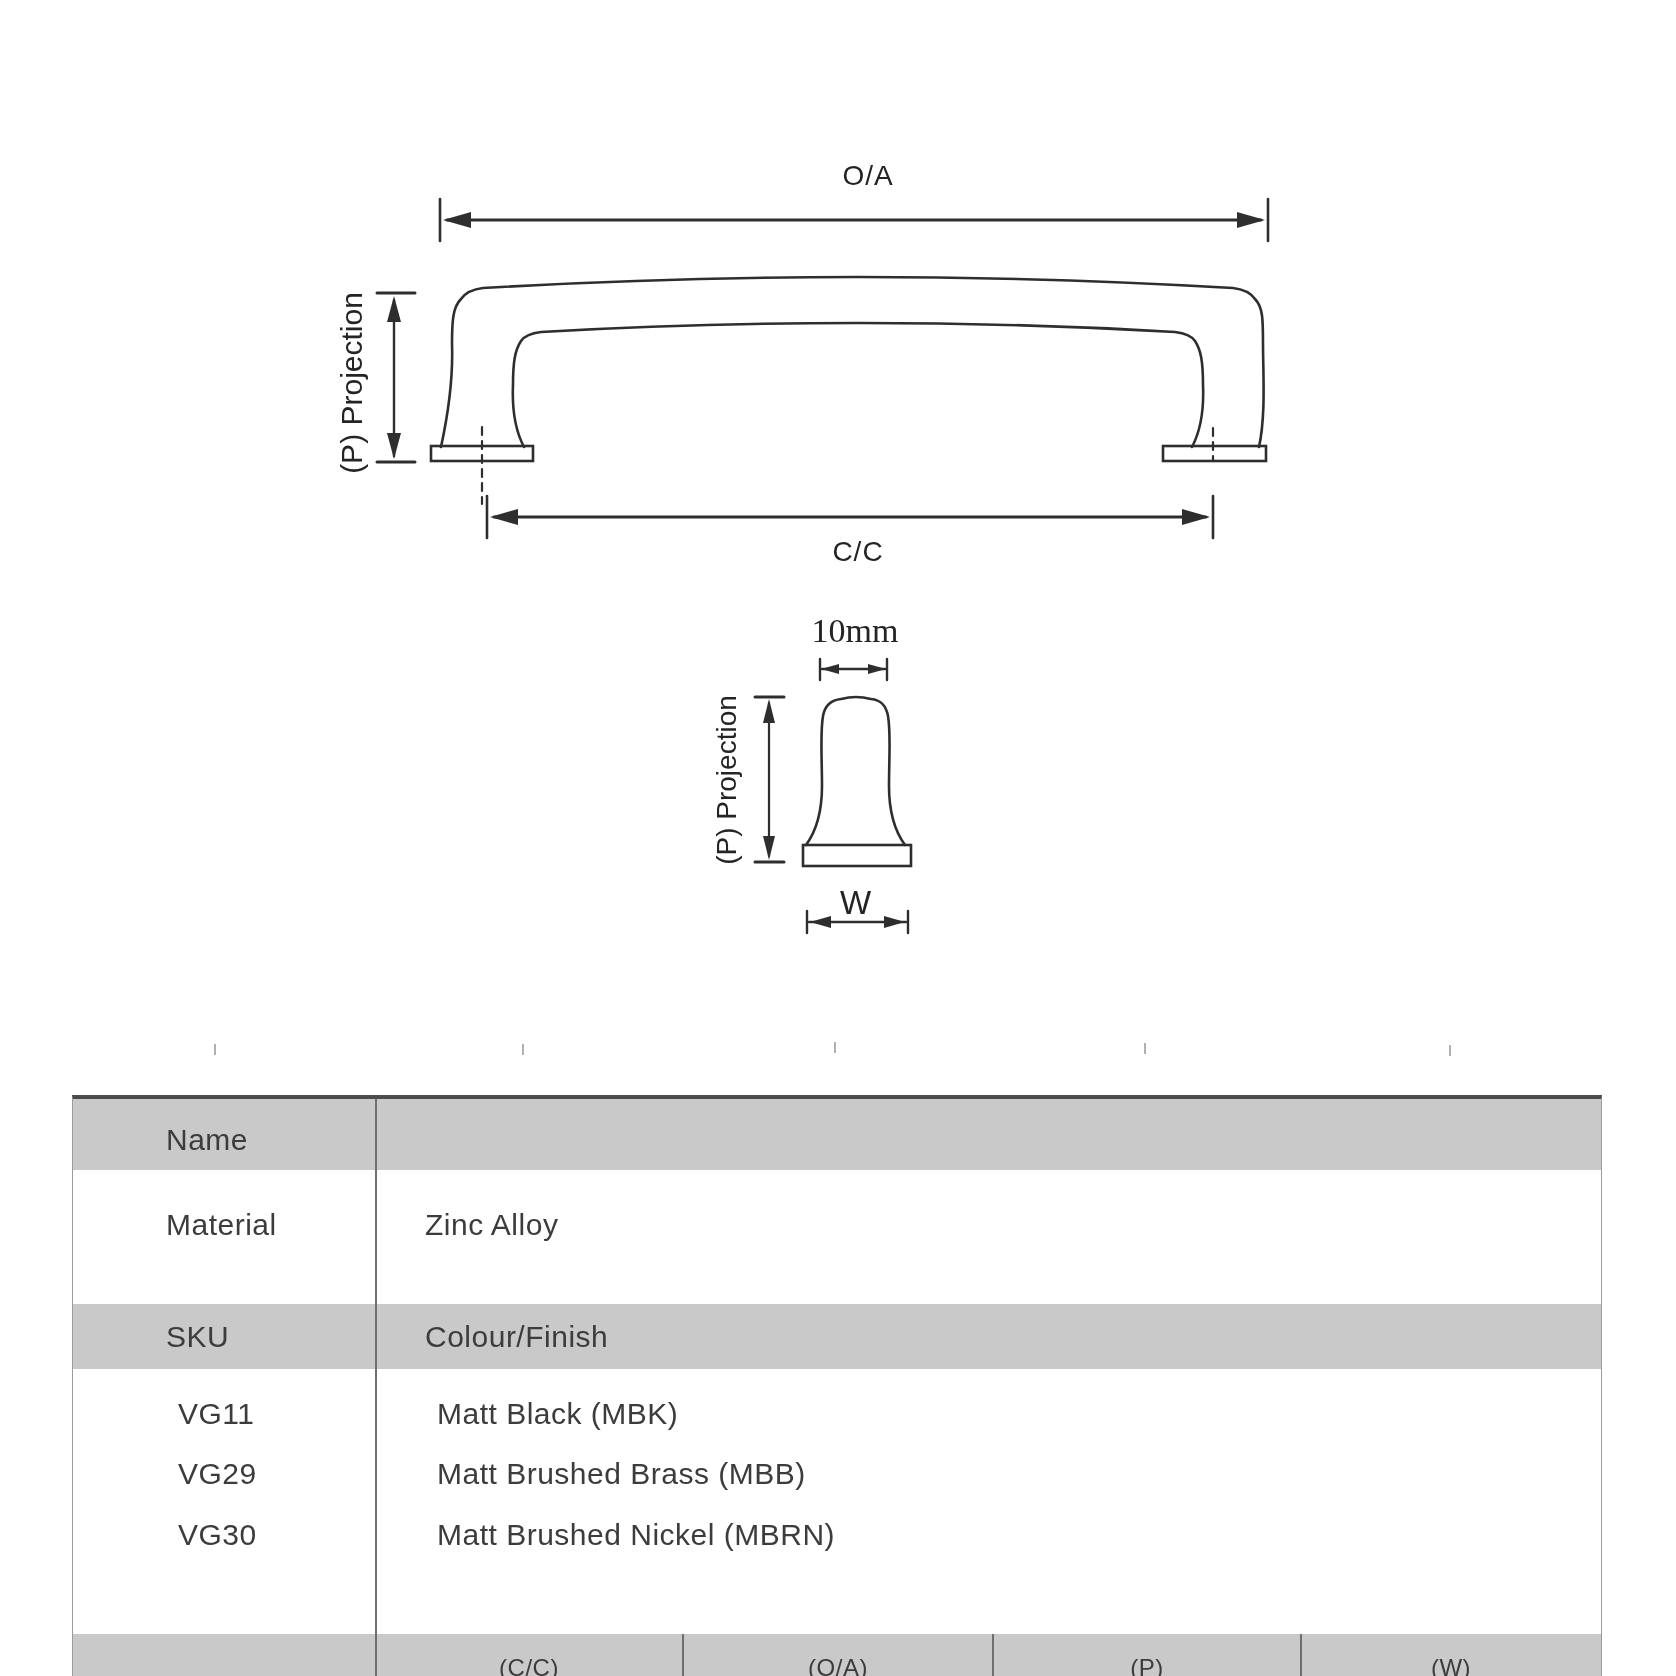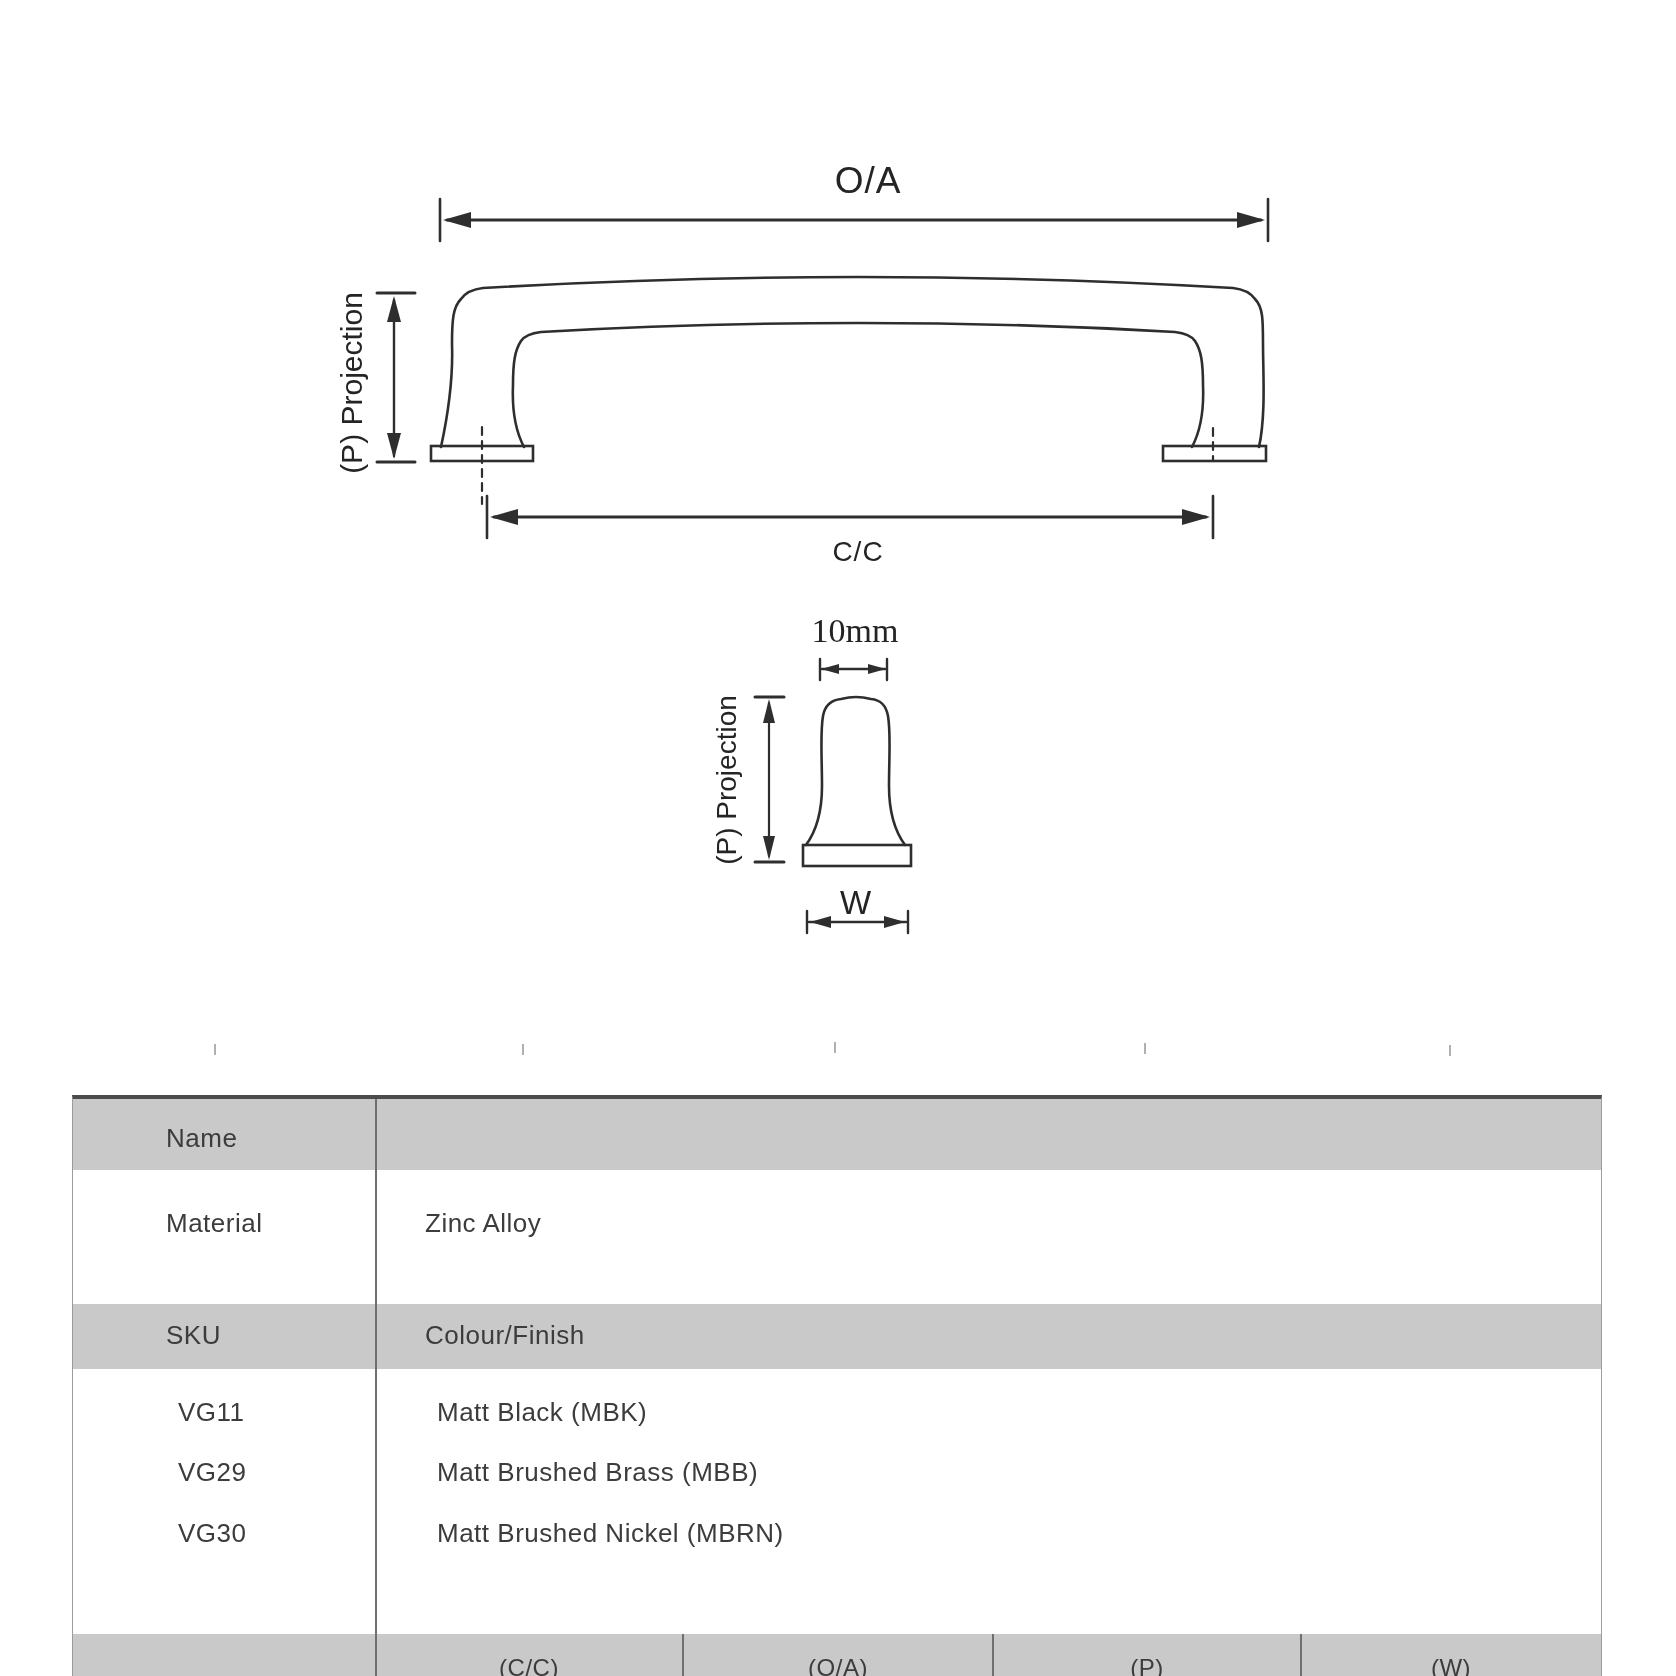--- a/index.html
+++ b/index.html
@@ -10,21 +10,21 @@
     font-family: "Liberation Sans", sans-serif;
   }
   .page { position: relative; width: 1676px; height: 1676px; background: #fff; overflow: hidden; }
 
   
   .drawing-svg { position: absolute; left: 0; top: 0; }
   .lbl {
     position: absolute; color: #242424; white-space: nowrap;
     font-family: "Liberation Sans", sans-serif;
   }
-  .lbl-oa   { left: 868px; top: 160px; font-size: 37px; transform: translateX(-50%); letter-spacing: 1px; }
+  .lbl-oa   { left: 868px; top: 160px; font-size: 28px; transform: translateX(-50%); letter-spacing: 1px; }
   .lbl-cc   { left: 858px; top: 536px; font-size: 28px; transform: translateX(-50%); letter-spacing: 1px; }
   .lbl-proj-side { left: 352px; top: 383px; font-size: 30px; transform: translate(-50%,-50%) rotate(-90deg); }
   .lbl-proj-end  { left: 727px; top: 780px; font-size: 28px; transform: translate(-50%,-50%) rotate(-90deg); }
   .lbl-10mm { left: 855px; top: 612px; font-size: 34px; transform: translateX(-50%); font-family: "Liberation Serif", serif; }
   .lbl-w    { left: 856px; top: 884px; font-size: 33px; transform: translateX(-50%); letter-spacing: 1px; }
 
   
   .artifact-tick { position: absolute; width: 2px; height: 11px; background: #8f8f8f; opacity: .7; }
 
   
@@ -39,21 +39,21 @@
     letter-spacing: 0.5px;
   }
   .t-row { position: relative; width: 100%; }
   .row-name       { height: 71px;  background: #c9c9c9; }
   .row-material   { height: 134px; background: #ffffff; }
   .row-sku-header { height: 65px;  background: #c9c9c9; }
   .sku-block      { height: 265px; background: #ffffff; }
   .row-size       { height: 118px; background: #c9c9c9; }
 
   .cell-label, .cell-value {
-    position: absolute; font-size: 26px; line-height: 1; white-space: nowrap;
+    position: absolute; font-size: 30px; line-height: 1; white-space: nowrap;
   }
   .cell-label { left: 93px; }
   .cell-value { left: 352px; }
   .row-name .cell-label       { top: 26px; }
   .row-material .cell-label,
   .row-material .cell-value   { top: 40px; }
   .row-sku-header .cell-label,
   .row-sku-header .cell-value { top: 18px; }
 
   .sku-row { position: absolute; left: 12px; width: 100%; height: 60px; }

